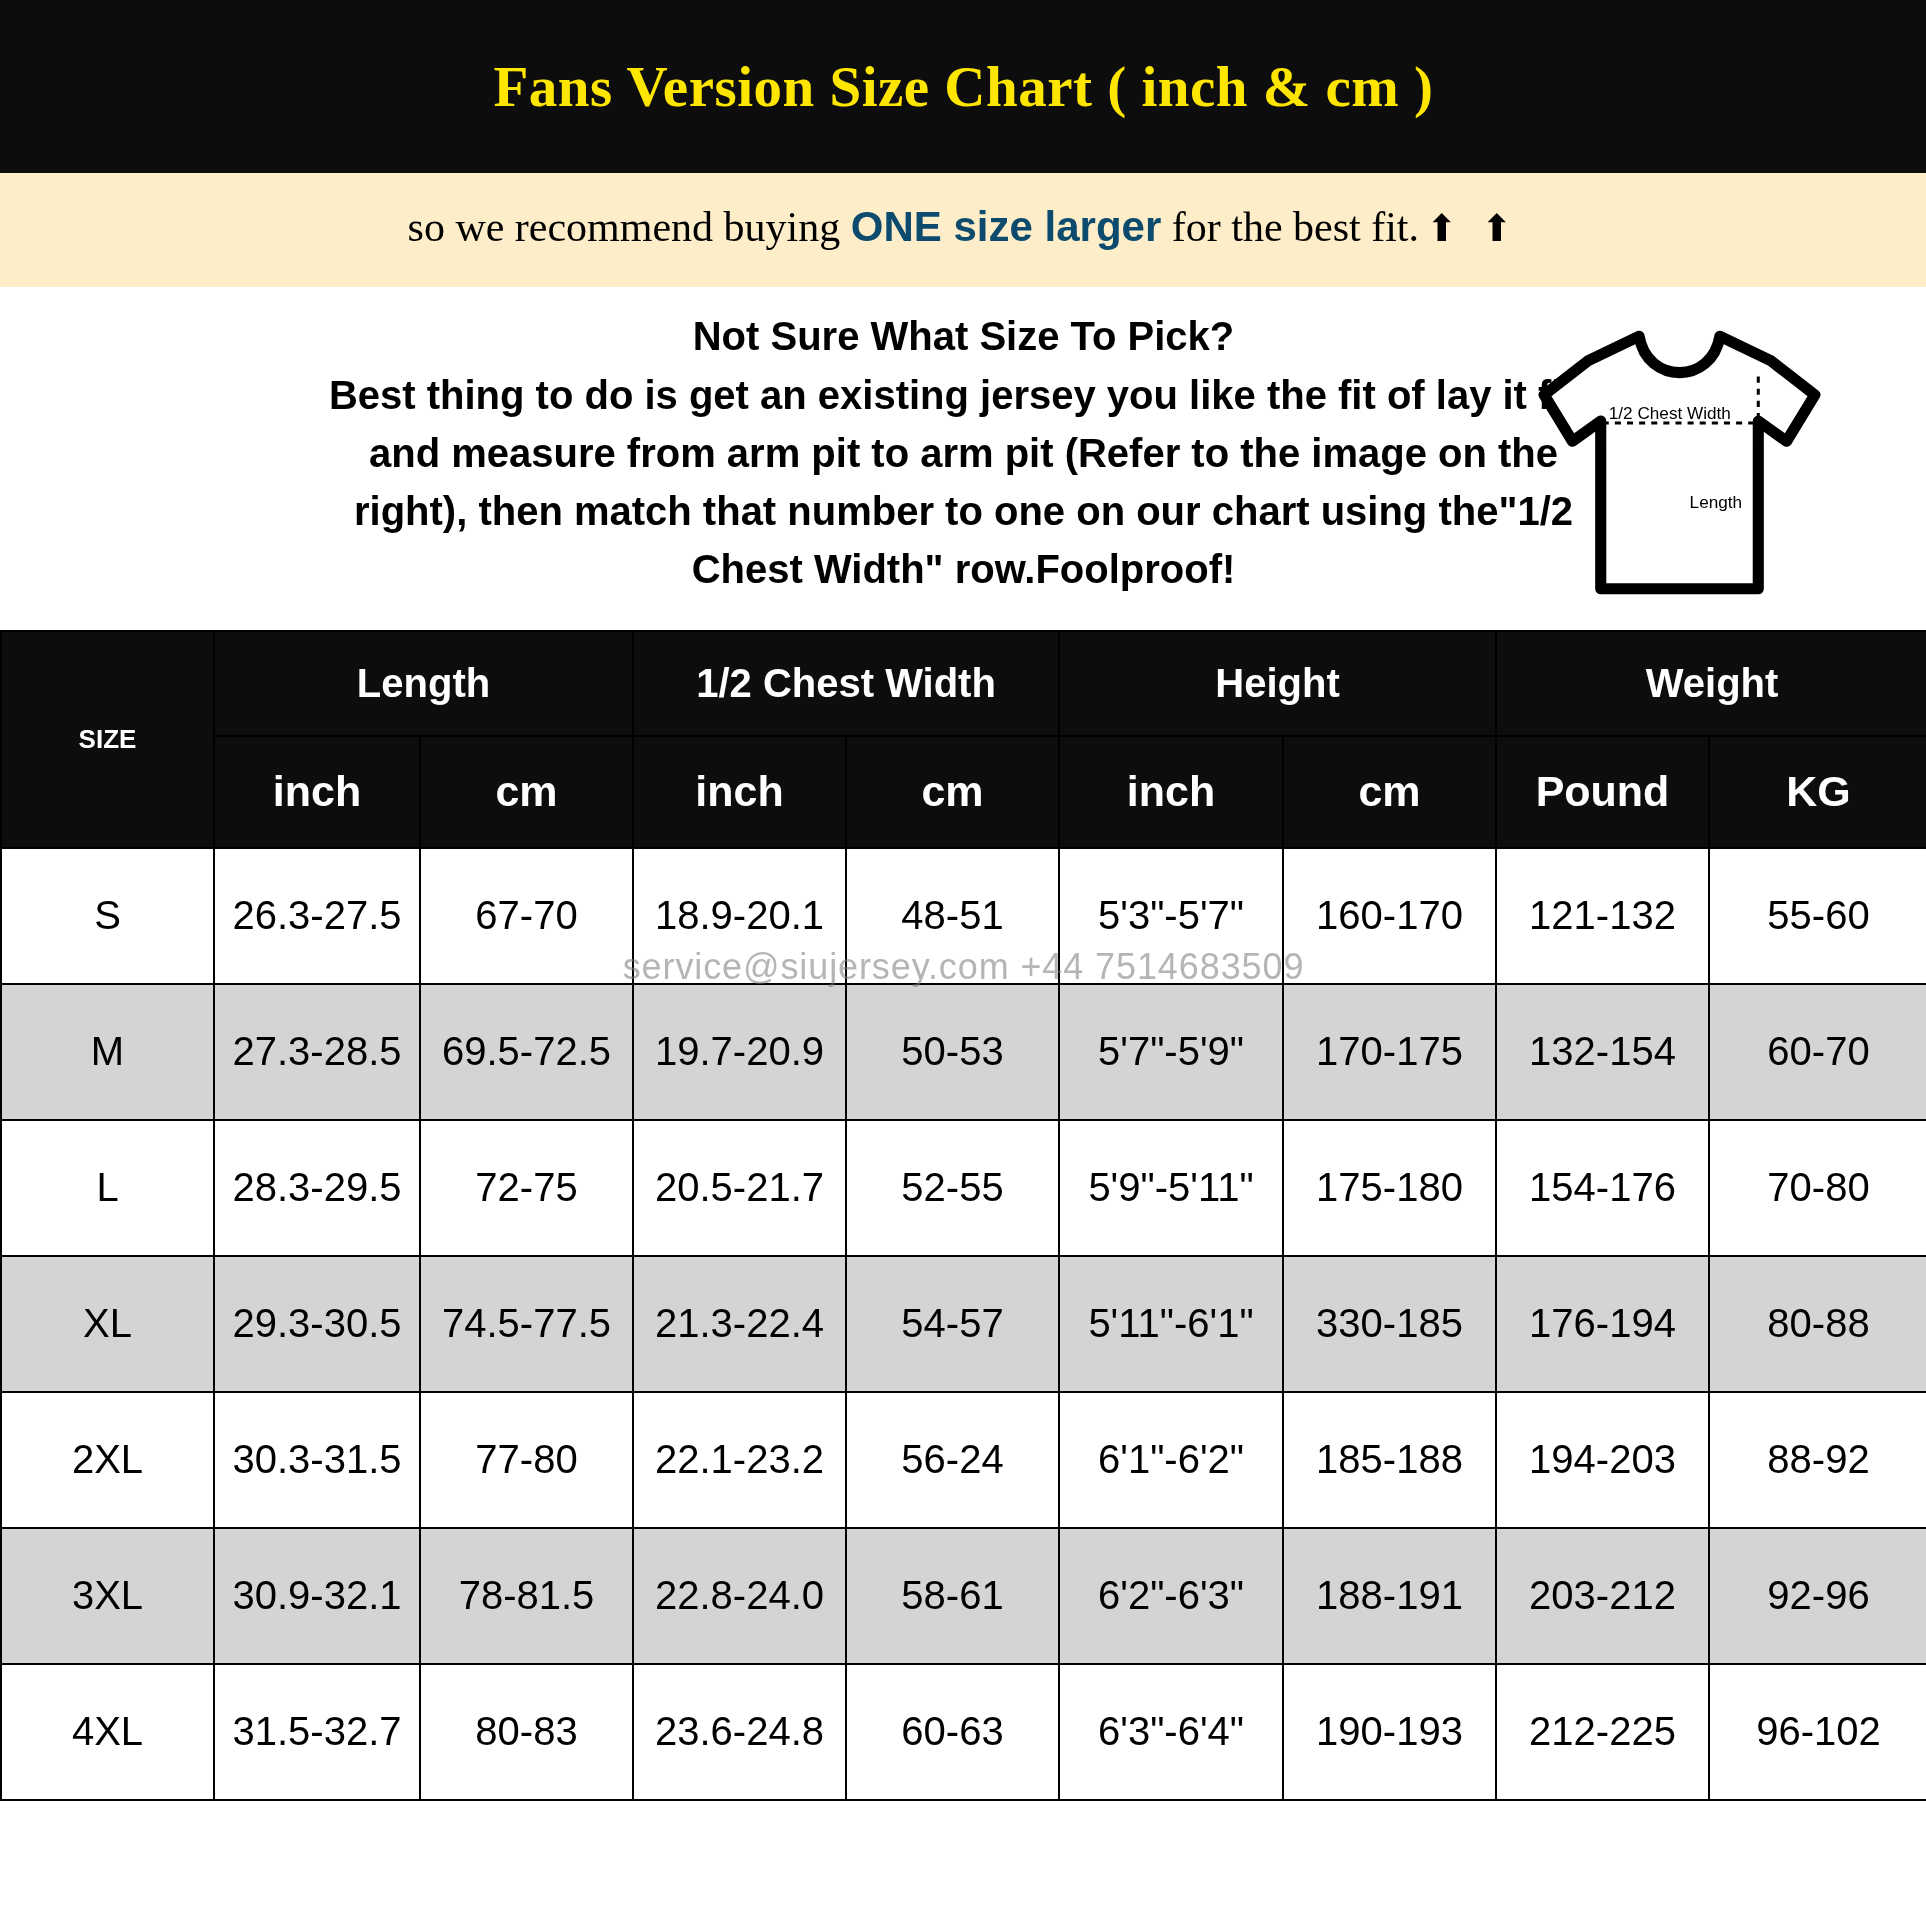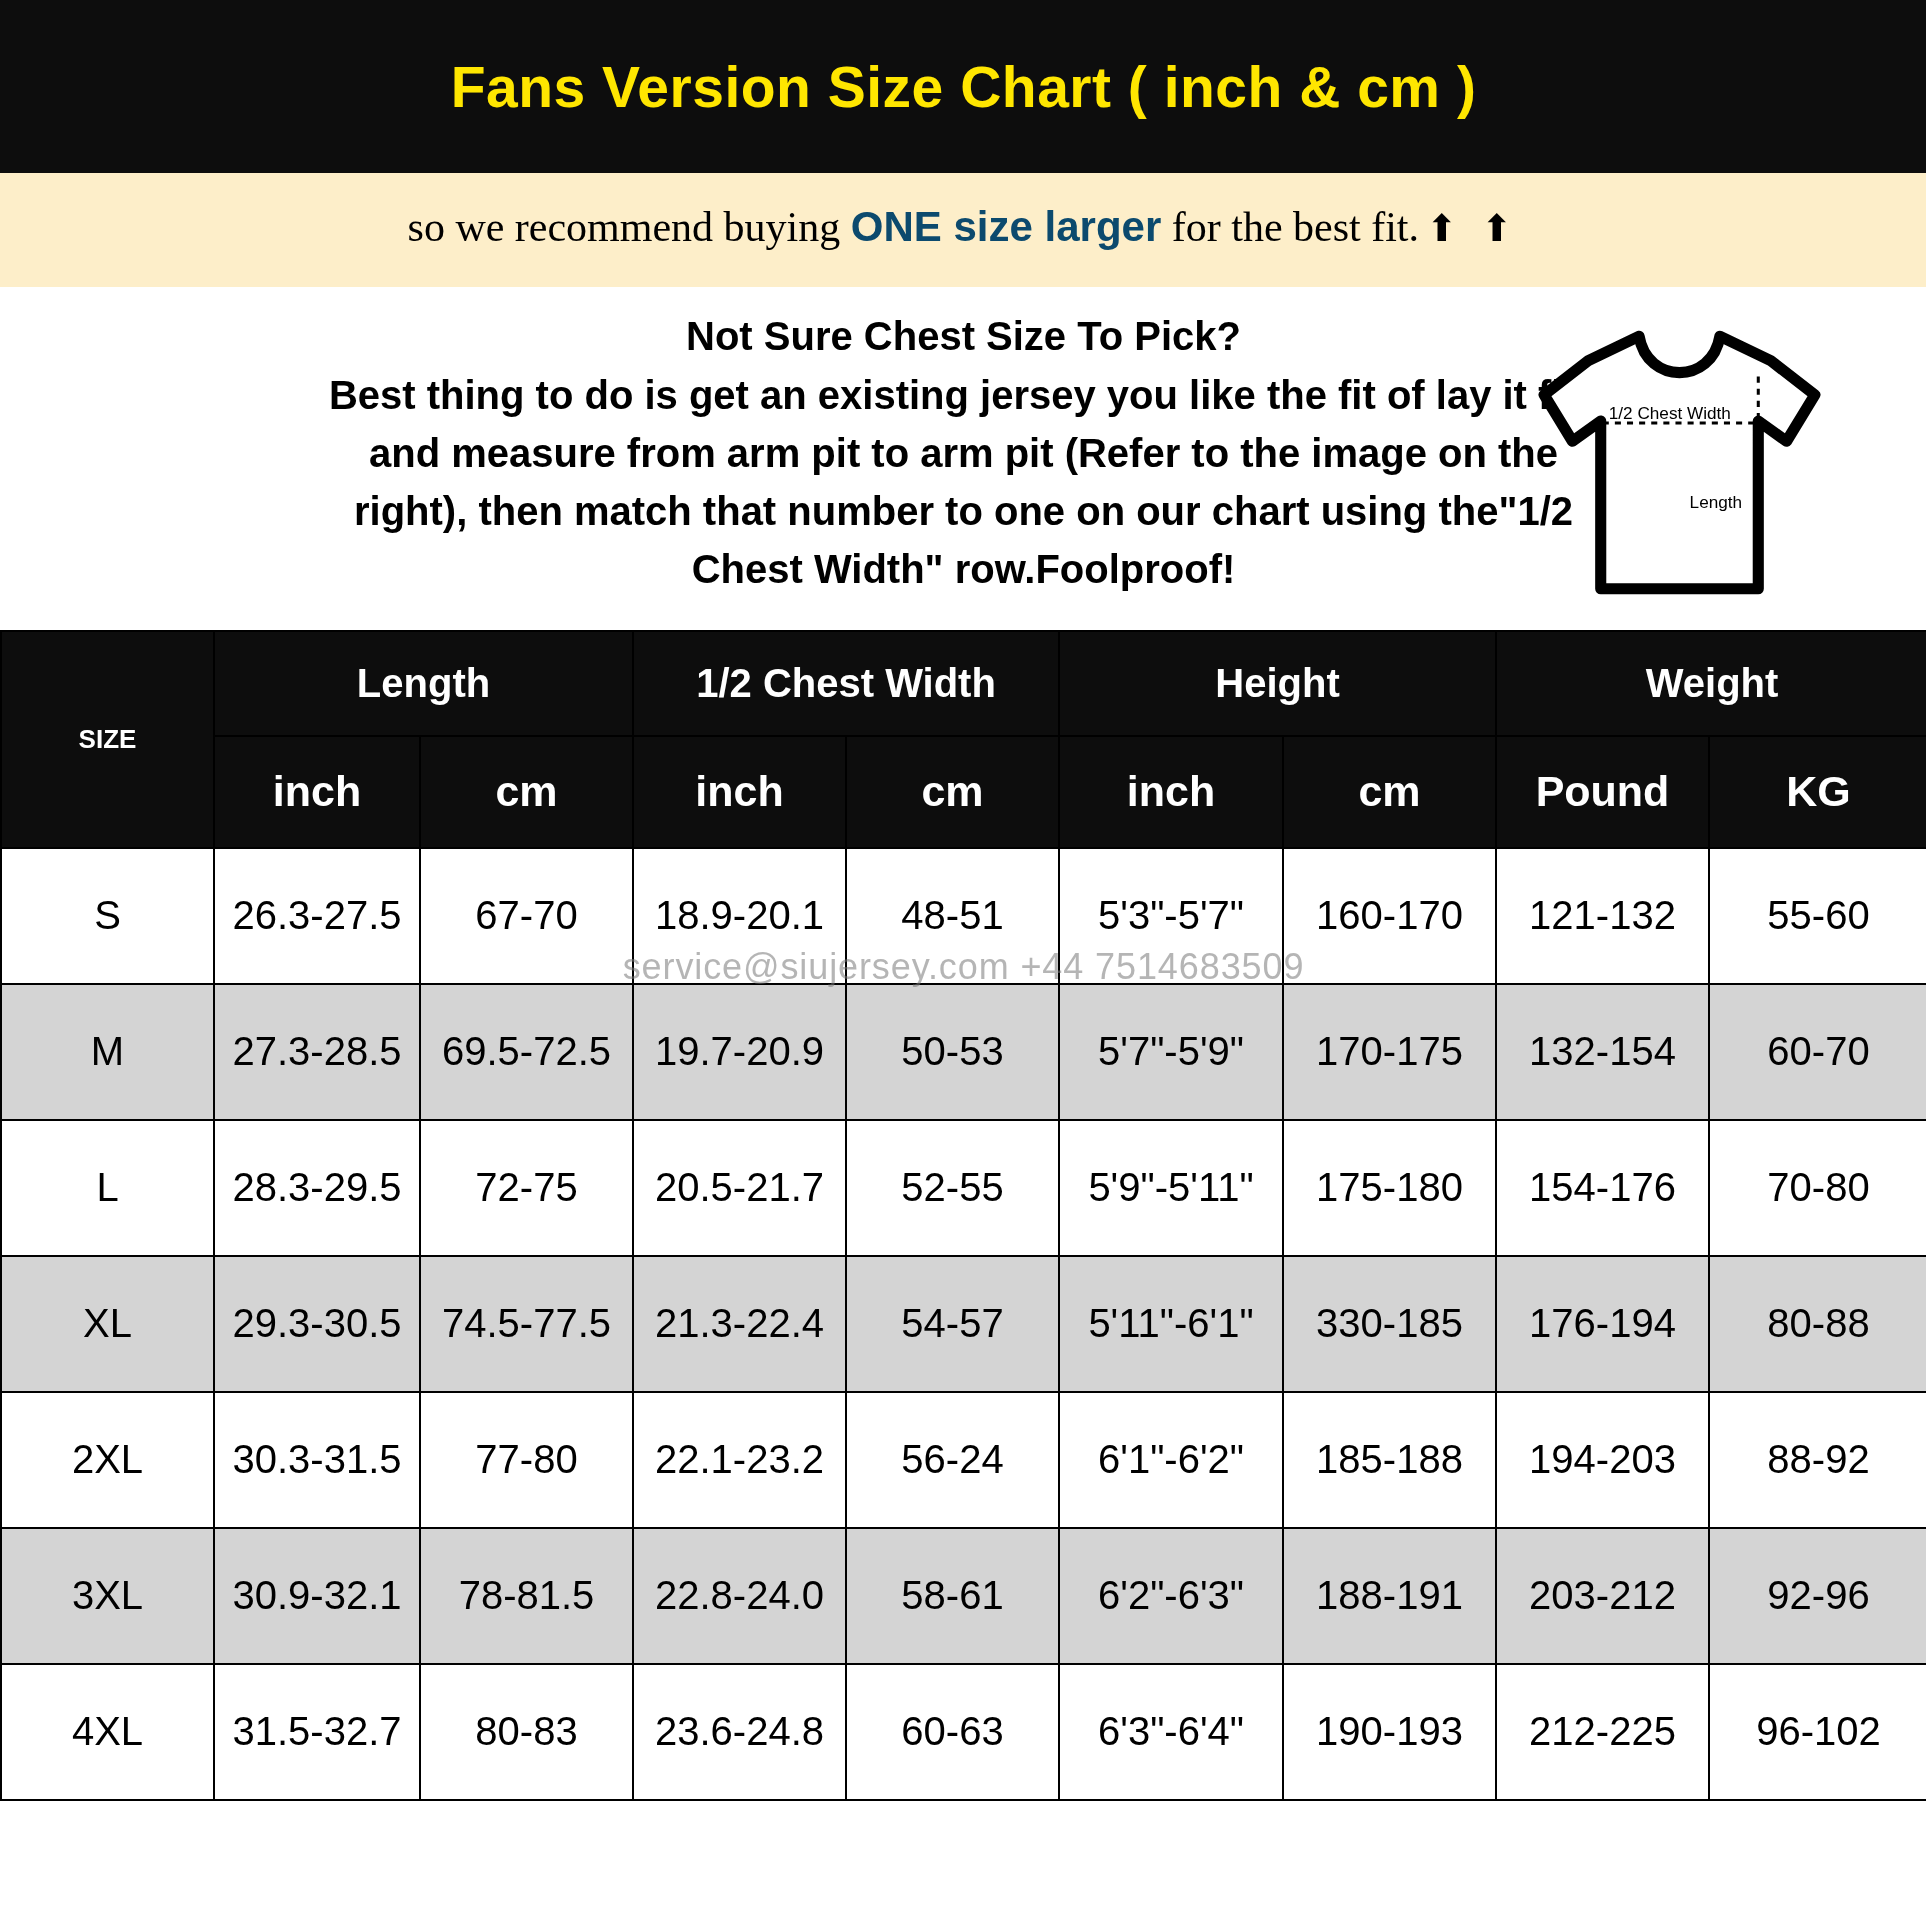--- a/index.html
+++ b/index.html
@@ -28,21 +28,21 @@
     height: 173px;
     display: flex;
     align-items: center;
     justify-content: center;
   }
   .title-bar .title {
     color: #ffe600;
     font-size: 57px;
     font-weight: bold;
     letter-spacing: 0.5px;
-    font-family: Liberation Sans, sans-serif;
+    font-family: Liberation Serif, serif;
   }
 
   
   .note-band {
     background: #fdeec9;
     padding: 24px 18.4px 29px 18.4px;
     text-align: center;
     line-height: 1.42;
   }
   .note-line {
@@ -162,21 +162,21 @@
   </div>
 
   <div class="note-band">
     <div class="note-line">
       <span>so we recommend buying </span><span class="emph">ONE size larger</span><span> for the best fit.</span><span class="arrows">⬆ ⬆</span>
     </div>
   </div>
 
   <div class="info-section">
     <div class="info-text">
-      <span class="heading">Not Sure Chest Size To Pick?</span>
+      <span class="heading">Not Sure What Size To Pick?</span>
       <span>Best thing to do is get an existing jersey you like the fit of lay it flat and measure from arm pit to arm pit (Refer to the image on the right), then match that number to one on our chart using the"1/2 Chest Width" row.Foolproof!</span>
     </div>
 
     <div class="tee-wrap">
       <svg viewBox="0 0 300 300" width="303" height="303">
         <path d="M110 22 L60 46 L16 80 L44 126 L72 106 L72 272 L228 272 L228 106 L256 126 L284 80 L240 46 L190 22
                  C186 46 168 58 150 58 C132 58 114 46 110 22 Z" fill="#ffffff" stroke="#000000" stroke-width="11" stroke-linejoin="round"></path>
         <line x1="74" y1="108" x2="228" y2="108" stroke="#000000" stroke-width="3" stroke-dasharray="6,6"></line>
         <line x1="228" y1="62" x2="228" y2="268" stroke="#000000" stroke-width="3" stroke-dasharray="6,6"></line>
         <text x="80" y="104" font-family="Liberation Sans, sans-serif" font-size="17" fill="#000000">1/2 Chest Width</text>

